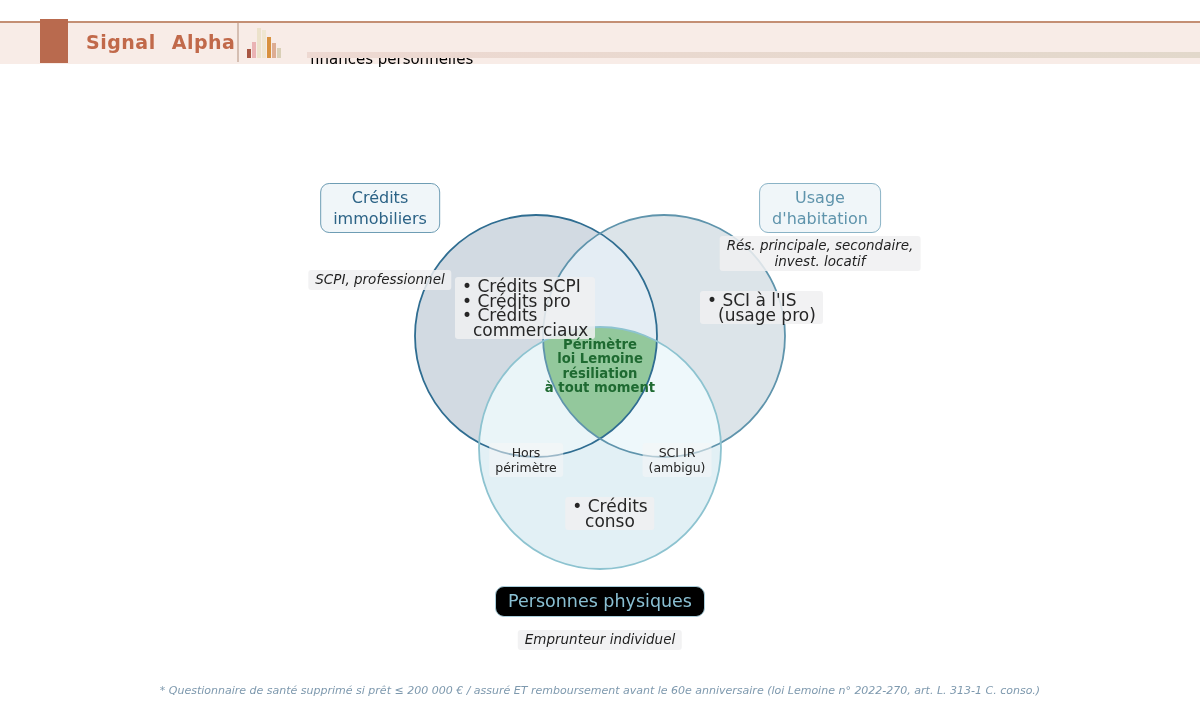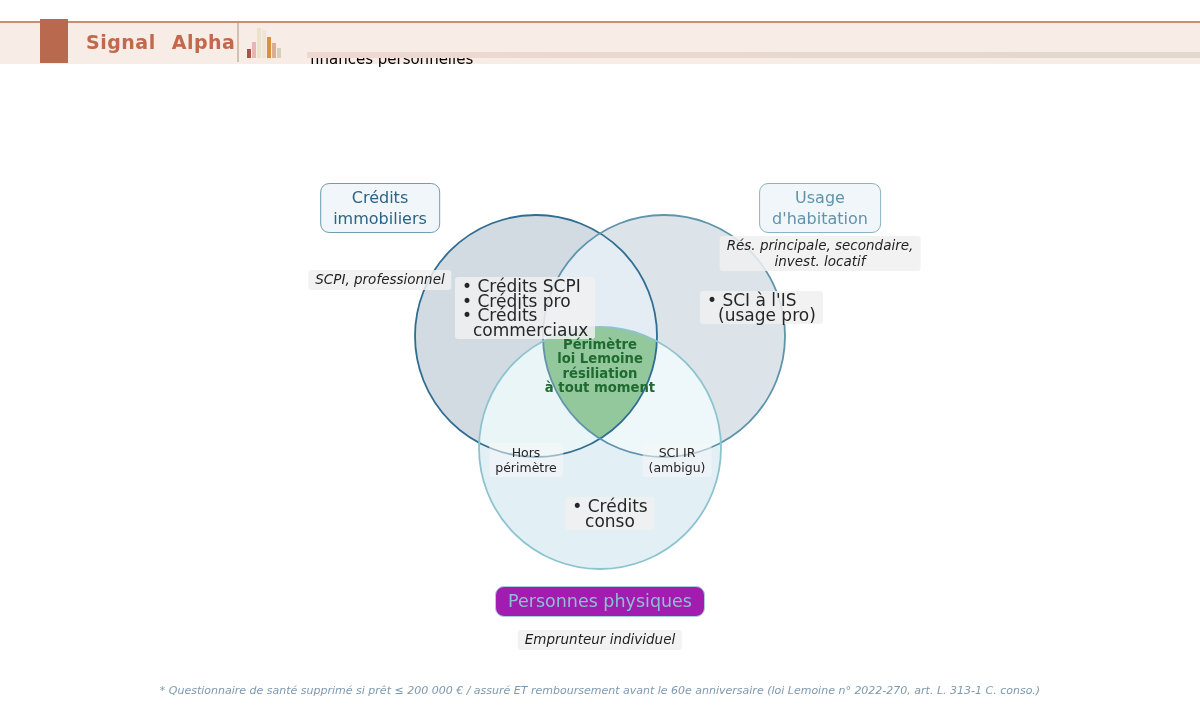--- a/index.html
+++ b/index.html
@@ -25,21 +25,21 @@
 
   .lbl{position:absolute;text-align:center;color:#262626;}
   .cx{transform:translateX(-50%);}
   .chip{background:rgba(240,240,241,0.85);border-radius:3px;padding:2px 7px;}
   .chip-soft{background:rgba(245,246,246,0.55);border-radius:3px;padding:2px 6px;margin-top:43px;}
 
   .tag{border-radius:9px;font-weight:normal;line-height:1.32;padding:3px 12px;
        background:#f0f6f9;white-space:nowrap;}
   .tag-left{border:1.6px solid #6e9db4;color:#2c6386;font-size:16px;}
   .tag-right{border:1.6px solid #8ab3c6;color:#5f94ac;font-size:16px;}
-  .tag-bottom{border:1.6px solid #aacfdc;color:#8ac0d3;font-size:17.5px;background:#a21caf;}
+  .tag-bottom{border:1.6px solid #aacfdc;color:#8ac0d3;font-size:17.5px;background:#000000;}
 
   .subtitle{font-style:italic;font-size:13.5px;line-height:1.15;color:#1f1f1f;}
   .bullets{font-size:17px;line-height:14.6px;text-align:left;margin-left:12px;}
   .bullets .wrap{padding-left:11px;}
   .small-note{font-size:12.5px;line-height:15px;}
   .green-txt{font-size:13.2px;line-height:14.4px;font-weight:bold;color:#1e6a31;}
   .footnote{position:absolute;left:0;top:684px;width:1200px;text-align:center;
             font-style:italic;font-size:11px;color:#7e99ae;}
 </style>
 </head>

